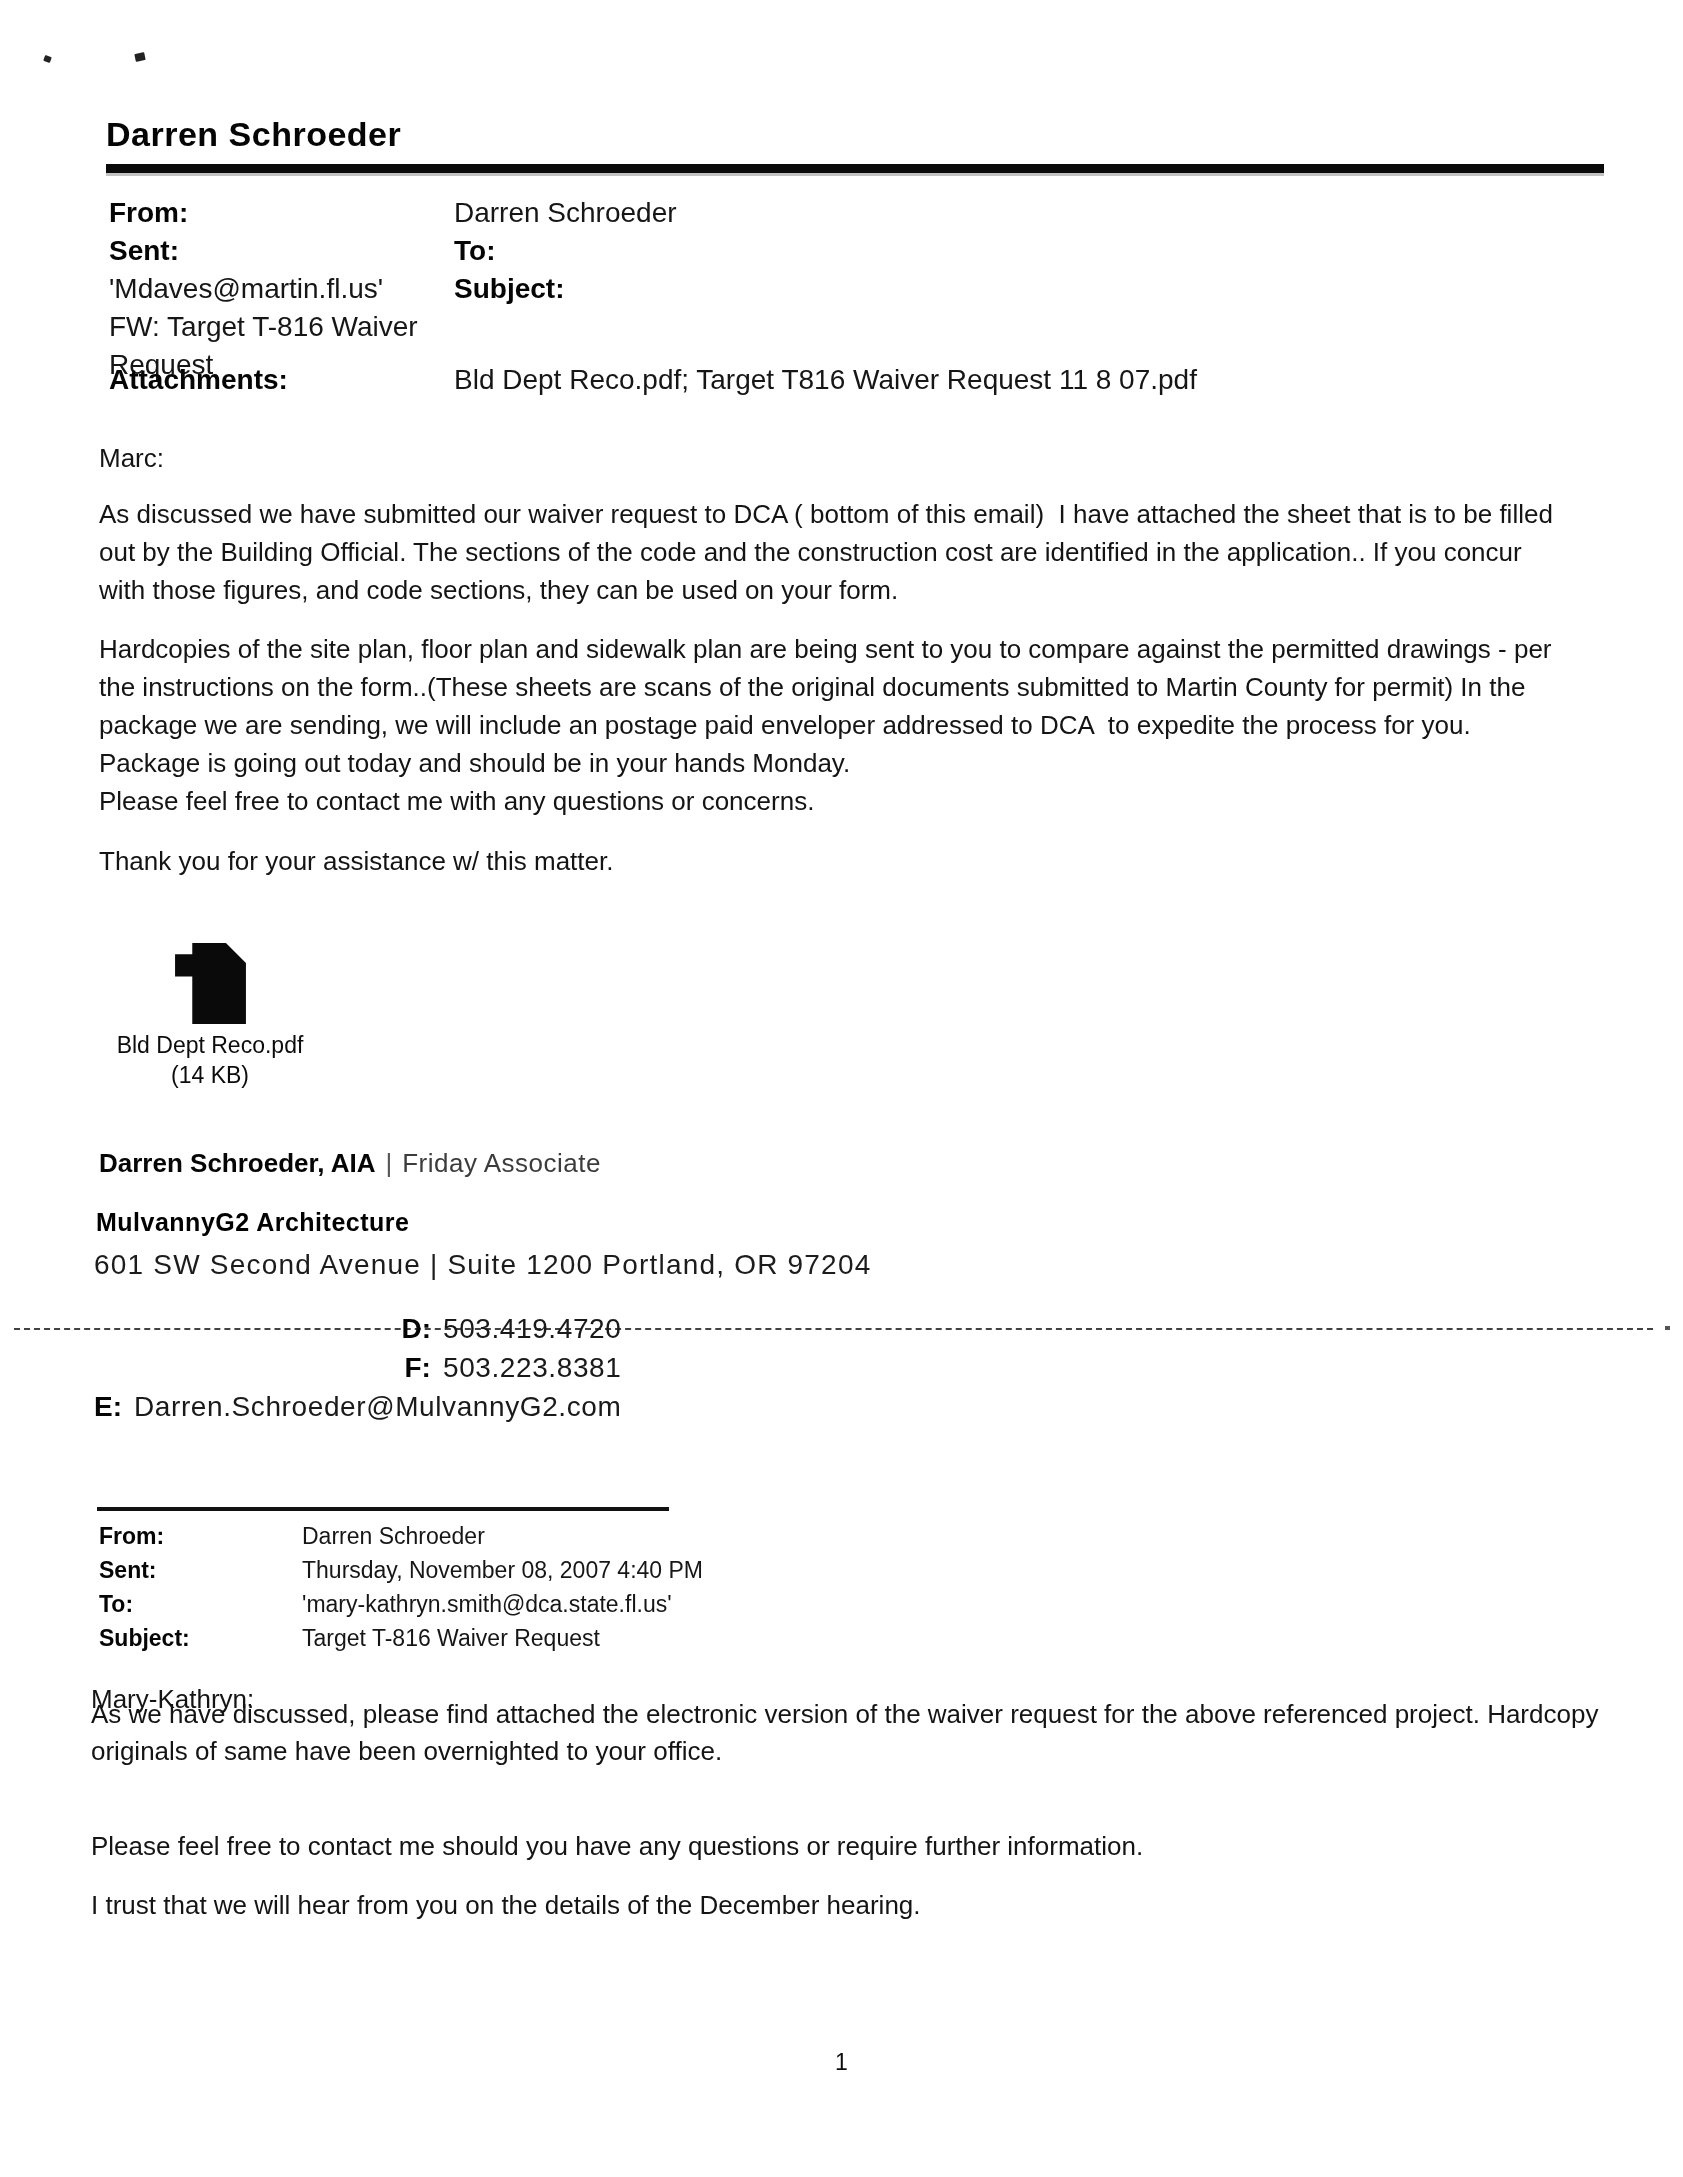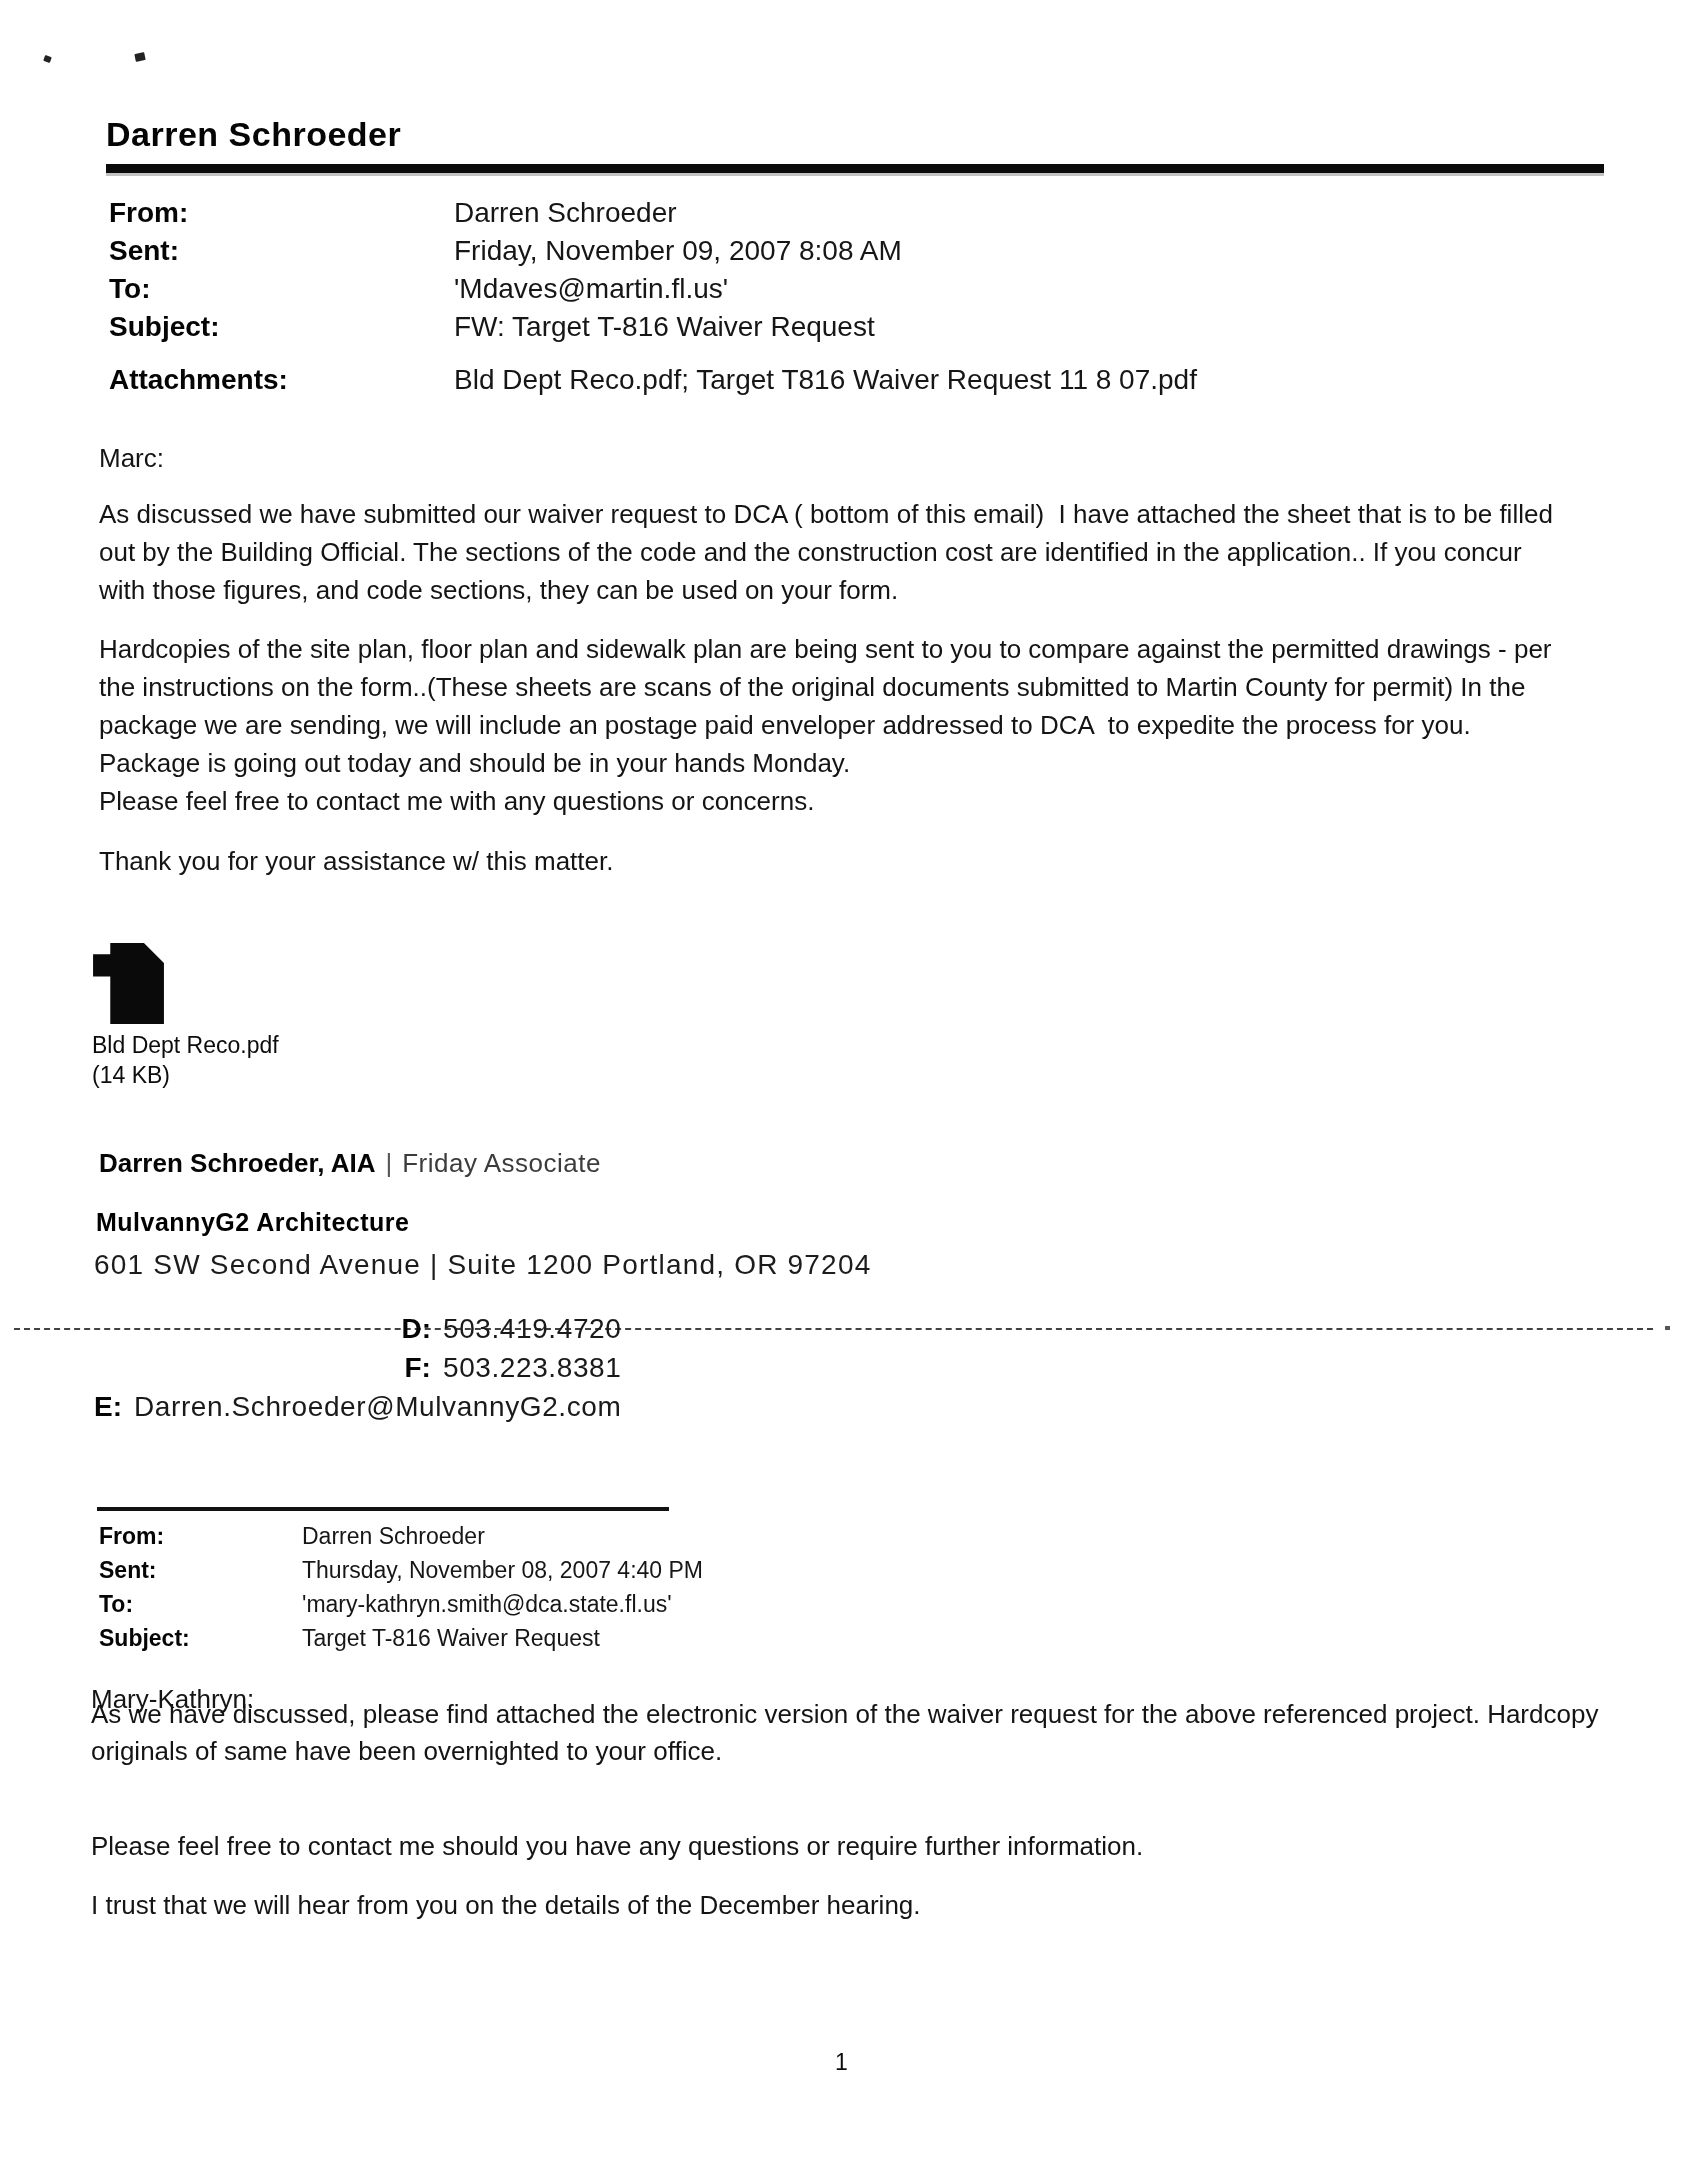--- a/index.html
+++ b/index.html
@@ -45,21 +45,22 @@
     font-size:26px;line-height:38px;color:#141414;
     white-space:pre-wrap;
   }
   .greeting1{top:439px;}
   .para1{top:495px;width:1467px;}
   .para2{top:630px;width:1467px;}
   .para3{top:782px;width:1467px;}
   .para4{top:842px;width:1467px;}
 
   .chip{
-    position:absolute;left:92px;top:943px;width:248px;
+    position:absolute;left:86px;top:943px;width:248px;
+    text-align:center;
   }
   .chip .icon-wrap{display:block;height:87px;}
   .chip .fname{font-size:23px;color:#0c0c0c;line-height:30px;}
   .chip .fsize{font-size:23px;color:#0c0c0c;line-height:30px;}
 
   .sig-line{
     position:absolute;left:99px;top:1148px;
     font-size:26px;color:#0c0c0c;
   }
   .sig-line .sig-name{font-weight:bold;color:#050505;}
@@ -119,21 +120,20 @@
   <div class="speck speck1"></div>
   <div class="speck speck2"></div>
 
   <div class="account-title">Darren Schroeder</div>
   <div class="title-rule"></div>
 
   <div class="hdr1">
     <span class="lbl">From:</span>
     <span class="val">Darren Schroeder</span>
     <span class="lbl">Sent:</span>
-    <span class="val">Friday, November 09, 2007 8:08 AM</span>
     <span class="lbl">To:</span>
     <span class="val">'Mdaves@martin.fl.us'</span>
     <span class="lbl">Subject:</span>
     <span class="val">FW: Target T-816 Waiver Request</span>
   </div>
 
   <div class="attach-row">
     <span class="lbl">Attachments:</span>
     <span class="val">Bld Dept Reco.pdf; Target T816 Waiver Request 11 8 07.pdf</span>
   </div>

